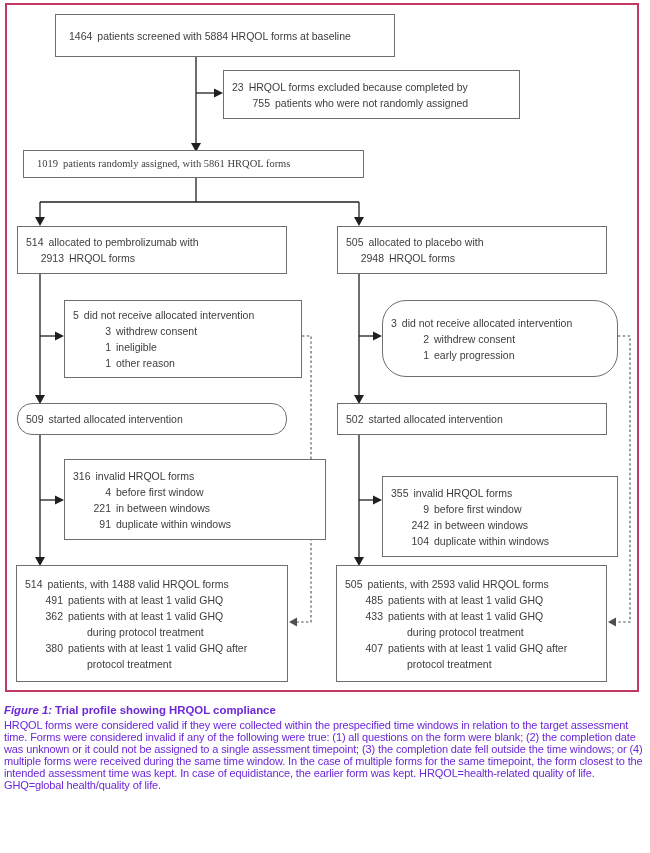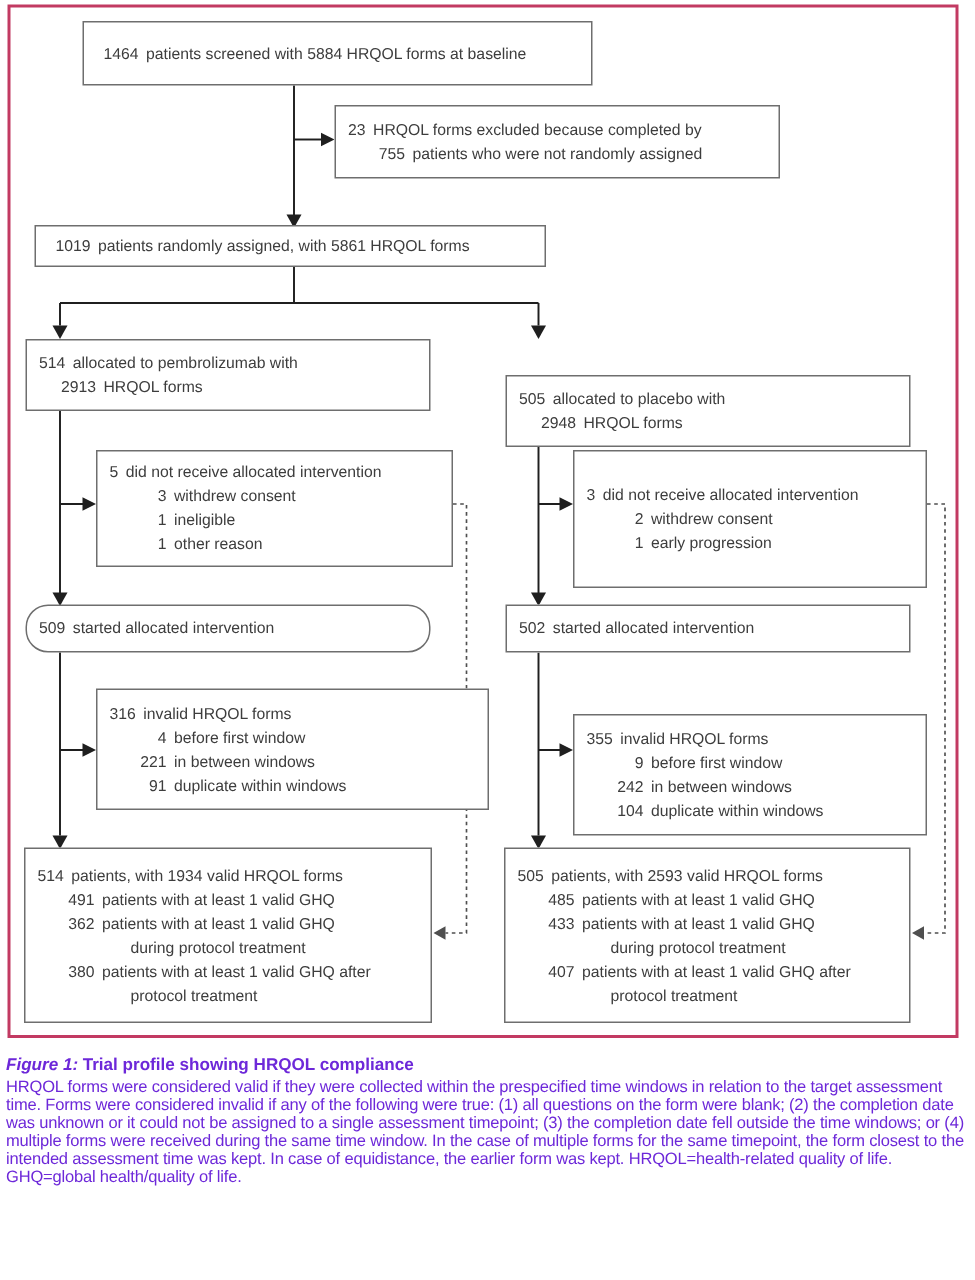--- a/index.html
+++ b/index.html
@@ -25,25 +25,25 @@
   }
   .box.toppad { padding-left:13px; }
   .line { line-height:16px; white-space:nowrap; }
   .num { display:inline-block; text-align:right; margin-right:5px; }
   .lvl0 .num { min-width:0; }
   .lvl1 .num { min-width:38px; }
   .lvl2 { padding-left:62px; }
   
   #box-screened     { left:23px;  top:14px;  width:340px; height:43px;margin-left:32px; }
   #box-excluded     { left:223px; top:70px;  width:297px; height:49px; }
-  #box-randomized   { left:23px;  top:150px; width:341px; height:28px; }
+  #box-randomized   { left:23px;  top:150px; width:341px; height:28px;font-family:Liberation Serif, serif; }
   #box-l-allocated  { left:17px;  top:226px; width:270px; height:48px; }
-  #box-r-allocated  { left:337px; top:226px; width:270px; height:48px;margin-top:24px; }
+  #box-r-allocated  { left:337px; top:226px; width:270px; height:48px; }
   #box-l-notrec     { left:64px;  top:300px; width:238px; height:78px; }
-  #box-r-notrec     { left:382px; top:300px; width:236px; height:92px; }
+  #box-r-notrec     { left:382px; top:300px; width:236px; height:77px;border-radius:24px; }
   #box-l-started    { left:17px;  top:403px; width:270px; height:32px;border-radius:15px; }
   #box-r-started    { left:337px; top:403px; width:270px; height:32px; }
   #box-l-invalid    { left:64px;  top:459px; width:262px; height:81px; }
   #box-r-invalid    { left:382px; top:476px; width:236px; height:81px; }
   #box-l-final      { left:16px;  top:565px; width:272px; height:117px; }
   #box-r-final      { left:336px; top:565px; width:271px; height:117px; }
   
   #caption { position:absolute; left:4px; top:704px; width:644px; color:#6d28d9; }
   .cap-head { font-size:11.4px; font-weight:bold; margin-bottom:3px; }
   .cap-label { font-style:italic; }
@@ -150,21 +150,21 @@
   </div>
 
   <div class="box" id="box-r-invalid">
     <div class="line lvl0"><span class="num">355</span><span class="txt">invalid HRQOL forms</span></div>
     <div class="line lvl1"><span class="num">9</span><span class="txt">before first window</span></div>
     <div class="line lvl1"><span class="num">242</span><span class="txt">in between windows</span></div>
     <div class="line lvl1"><span class="num">104</span><span class="txt">duplicate within windows</span></div>
   </div>
 
   <div class="box" id="box-l-final">
-    <div class="line lvl0"><span class="num">514</span><span class="txt">patients, with 1934 valid HRQOL forms</span></div>
+    <div class="line lvl0"><span class="num">514</span><span class="txt">patients, with 1488 valid HRQOL forms</span></div>
     <div class="line lvl1"><span class="num">491</span><span class="txt">patients with at least 1 valid GHQ</span></div>
     <div class="line lvl1"><span class="num">362</span><span class="txt">patients with at least 1 valid GHQ</span></div>
     <div class="line lvl2"><span class="txt">during protocol treatment</span></div>
     <div class="line lvl1"><span class="num">380</span><span class="txt">patients with at least 1 valid GHQ after</span></div>
     <div class="line lvl2"><span class="txt">protocol treatment</span></div>
   </div>
 
   <div class="box" id="box-r-final">
     <div class="line lvl0"><span class="num">505</span><span class="txt">patients, with 2593 valid HRQOL forms</span></div>
     <div class="line lvl1"><span class="num">485</span><span class="txt">patients with at least 1 valid GHQ</span></div>

